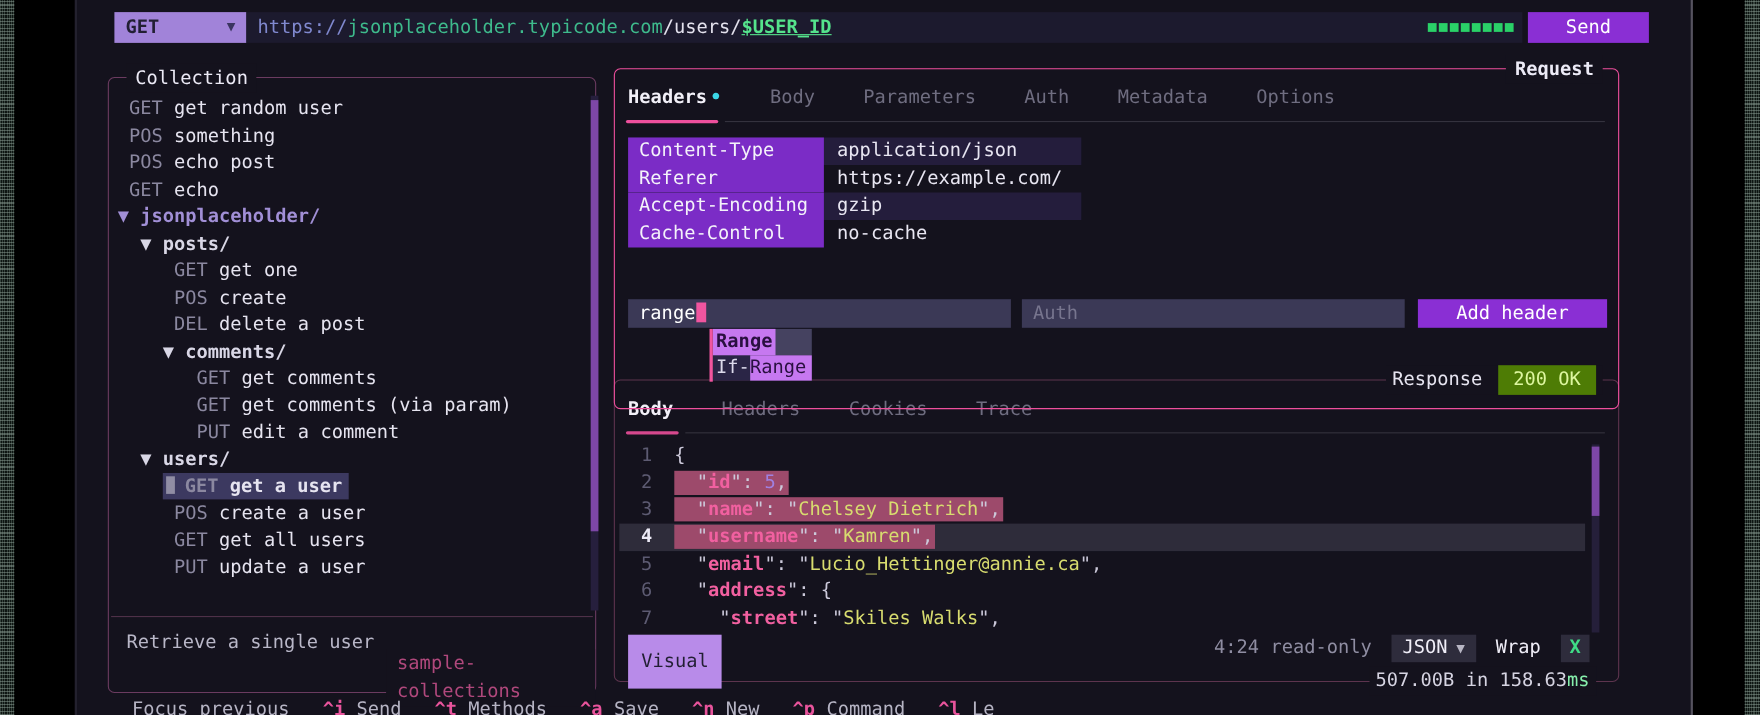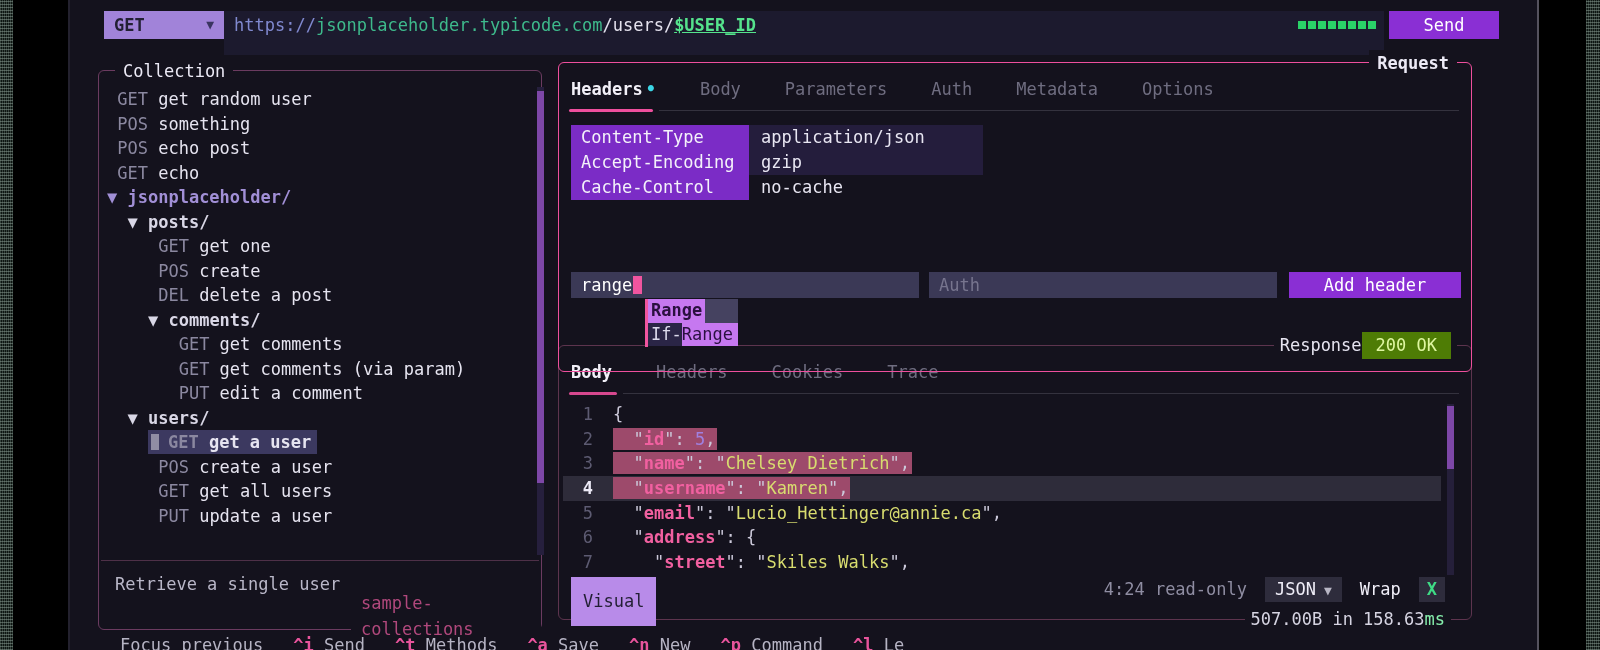--- a/index.html
+++ b/index.html
@@ -11,21 +11,21 @@
   .noise.left{left:0;width:13px}
   .noise.right{right:0;width:14px}
   .window{position:absolute;left:68px;top:0;width:1467px;height:650px;background:#14121d;
     border-left:2px solid #23212e;border-right:2px solid #55525e;overflow:hidden;color:#e6e4f0;}
   .window>*{position:absolute}
 
   
   .methodbox{left:34px;top:11px;width:120px;height:28px;background:#a183d9;color:#221f33;font-weight:bold;
     line-height:28px;display:flex;justify-content:space-between;padding:0 10px;box-sizing:border-box;}
   .mcaret{font-size:13px;color:#3a3460;font-weight:normal}
-  .urlstrip{left:154px;top:11px;width:1160px;height:44px;background:#1c1a2e;line-height:28px;padding-left:10px;box-sizing:border-box;}
+  .urlstrip{left:154px;top:11px;width:1160px;height:28px;background:#1c1a2e;line-height:28px;padding-left:10px;box-sizing:border-box;}
   .u-scheme{color:#8089cf}.u-host{color:#3eba8c}.u-path{color:#e4e2ee}
   .u-var{color:#55e38c;font-weight:bold;text-decoration:underline}
   .dots{position:absolute;right:8px;top:10px;display:flex;gap:2px}
   .dot{width:8px;height:8px;background:#2ad168;display:inline-block}
   .sendbtn{left:1319px;top:11px;width:110px;height:28px;background:#8a2fd4;color:#fff;text-align:center;line-height:28px;}
 
   
   .panel{border:1px solid;border-radius:6px;box-sizing:border-box}
   .panel>*{position:absolute}
   .collection{left:28px;top:70px;width:444px;height:560px;border-color:#6b3b60}
@@ -80,21 +80,21 @@
   #ac-rows{margin-left:3px}
   .acrow{height:23.5px;line-height:23.5px;display:flex;width:90px}
   .acsel{background:#454260}
   .acsel .acm{background:#c678f0;color:#2a1040;font-weight:bold;padding:0 3px}
   .acfill{flex:1}
   .acalt{background:#2a2546}
   .acpre{padding-left:3px;color:#dcdaec}
   .acalt .acm{background:#c678f0;color:#2a1040;flex:1}
 
   
-  .rtitle{top:-14px;right:14px;background:#14121d;padding:0 6px;display:flex;align-items:center;height:27px;line-height:27px}
+  .rtitle{top:-14px;right:14px;background:#14121d;padding:0 6px;display:flex;gap:14px;align-items:center;height:27px;line-height:27px}
   .status{background:#4e7c05;color:#def7a0;padding:0 14px}
   #code{top:56px;left:4px;right:30px}
   .crow{position:relative;height:24.7px;line-height:24.7px;white-space:pre}
   .crow.cur{background:#2e2c3a}
   .lnum{display:inline-block;width:30px;text-align:right;margin-right:20px;color:#5d5b72}
   .cur .lnum{color:#eceaf6;font-weight:bold}
   .csel{background:#9d4a6b;padding:1px 2px 1px 0}
   .tp{color:#ccc9da}.tk{color:#f160a0;font-weight:bold}.ts{color:#d8dc6f}.tn{color:#a080e0}
   .rscroll{left:888px;top:58px;width:7px;height:171px;background:#251f3a}
   .rthumb{position:absolute;left:0;top:2px;width:7px;height:63px;background:#7d47a7}
@@ -179,20 +179,21 @@
         <span class="tab">Body</span>
         <span class="tab">Parameters</span>
         <span class="tab">Auth</span>
         <span class="tab">Metadata</span>
         <span class="tab">Options</span>
       </div>
     <div class="useg"></div>
     <div class="utrack"></div>
     <div id="req-headers">
         <div class="hrow"><div class="tint"></div><span class="hkey">Content-Type</span><span class="hval">application/json</span></div>
+        <div class="hrow"><span class="hkey">Referer</span><span class="hval">https://example.com/</span></div>
         <div class="hrow"><div class="tint"></div><span class="hkey">Accept-Encoding</span><span class="hval">gzip</span></div>
         <div class="hrow"><span class="hkey">Cache-Control</span><span class="hval">no-cache</span></div>
       </div>
     <div class="ninput"><span>range</span><span class="tcursor"></span></div>
     <div class="vinput"><span class="ph">Auth</span></div>
     <div class="addbtn">Add header</div>
     <div class="ac">
       <div class="acline"></div>
       <div id="ac-rows">
           <div class="acrow acsel">

